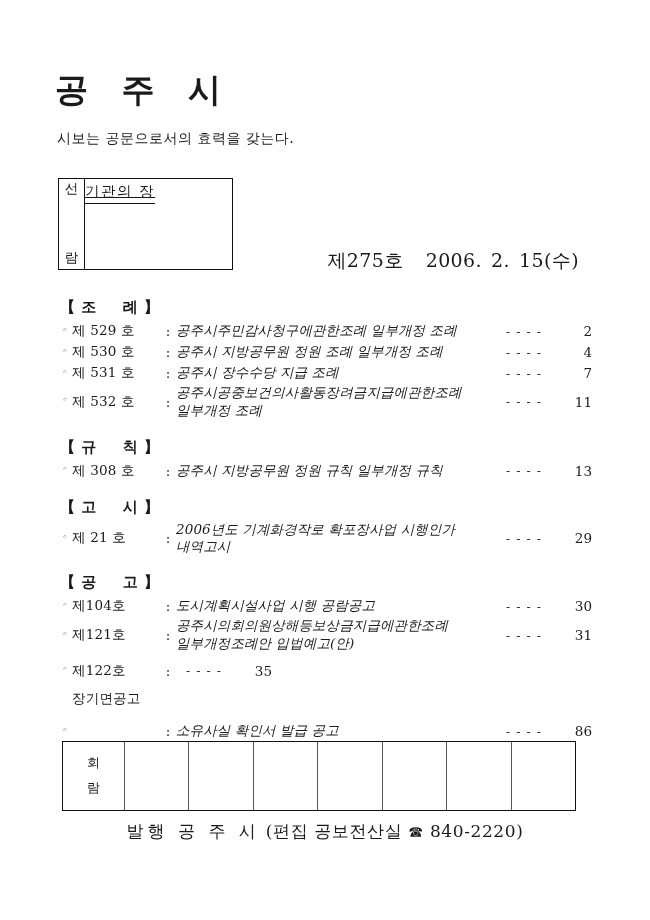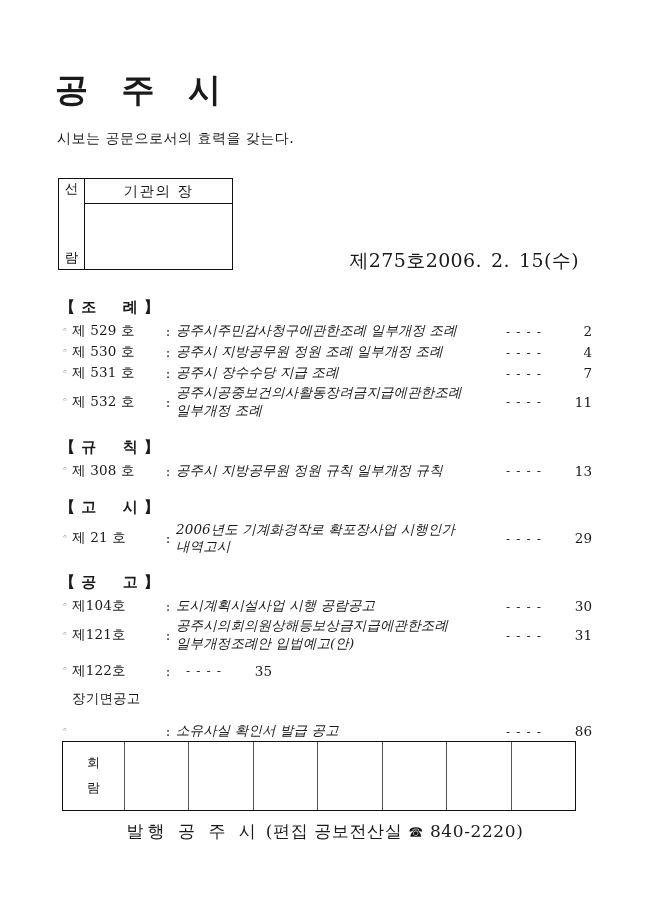--- a/index.html
+++ b/index.html
@@ -63,22 +63,23 @@
     flex-direction: column;
     justify-content: space-between;
     align-items: center;
     padding: 3px 0 5px 0;
     font-size: 13.5px;
     line-height: 1;
   }
   .approval-right {
     flex: 1;
     display: flex;
-    flex-direction: column;
-    box-sizing: border-box;
+    flex-direction: row;
+    box-sizing: border-box;
+    text-decoration: underline;
   }
   .approval-head {
     height: 25px;
     border-bottom: 1.3px solid #111;
     box-sizing: border-box;
     display: flex;
     align-items: center;
     justify-content: center;
     font-size: 14.5px;
     letter-spacing: 1.5px;
@@ -89,21 +90,21 @@
 
   
   .issue-line {
     position: absolute;
     right: 62px;
     top: 248px;
     font-size: 19px;
     letter-spacing: 0.4px;
     white-space: nowrap;
   }
-  .issue-line .issue-no { }
+  .issue-line .issue-no { margin-right: 22px; }
   .issue-line .issue-date span { margin-right: 9px; }
 
   
   .contents {
     position: absolute;
     left: 58px;
     top: 298px;
     width: 534px;
   }
   .section { margin-bottom: 2px; }

